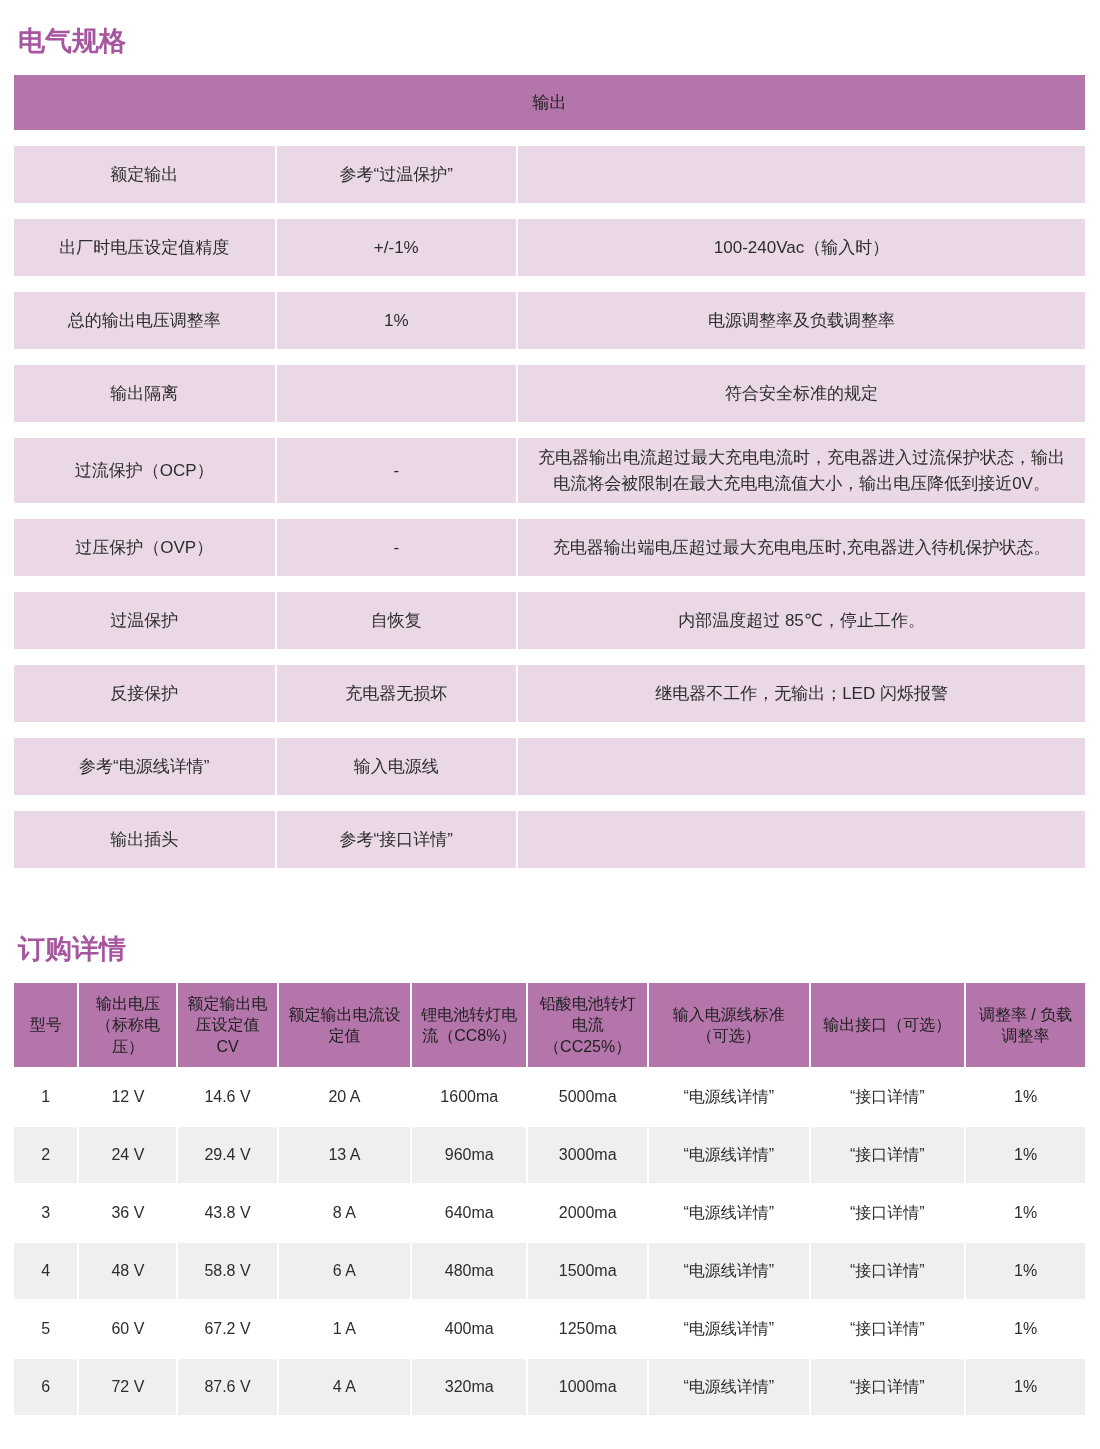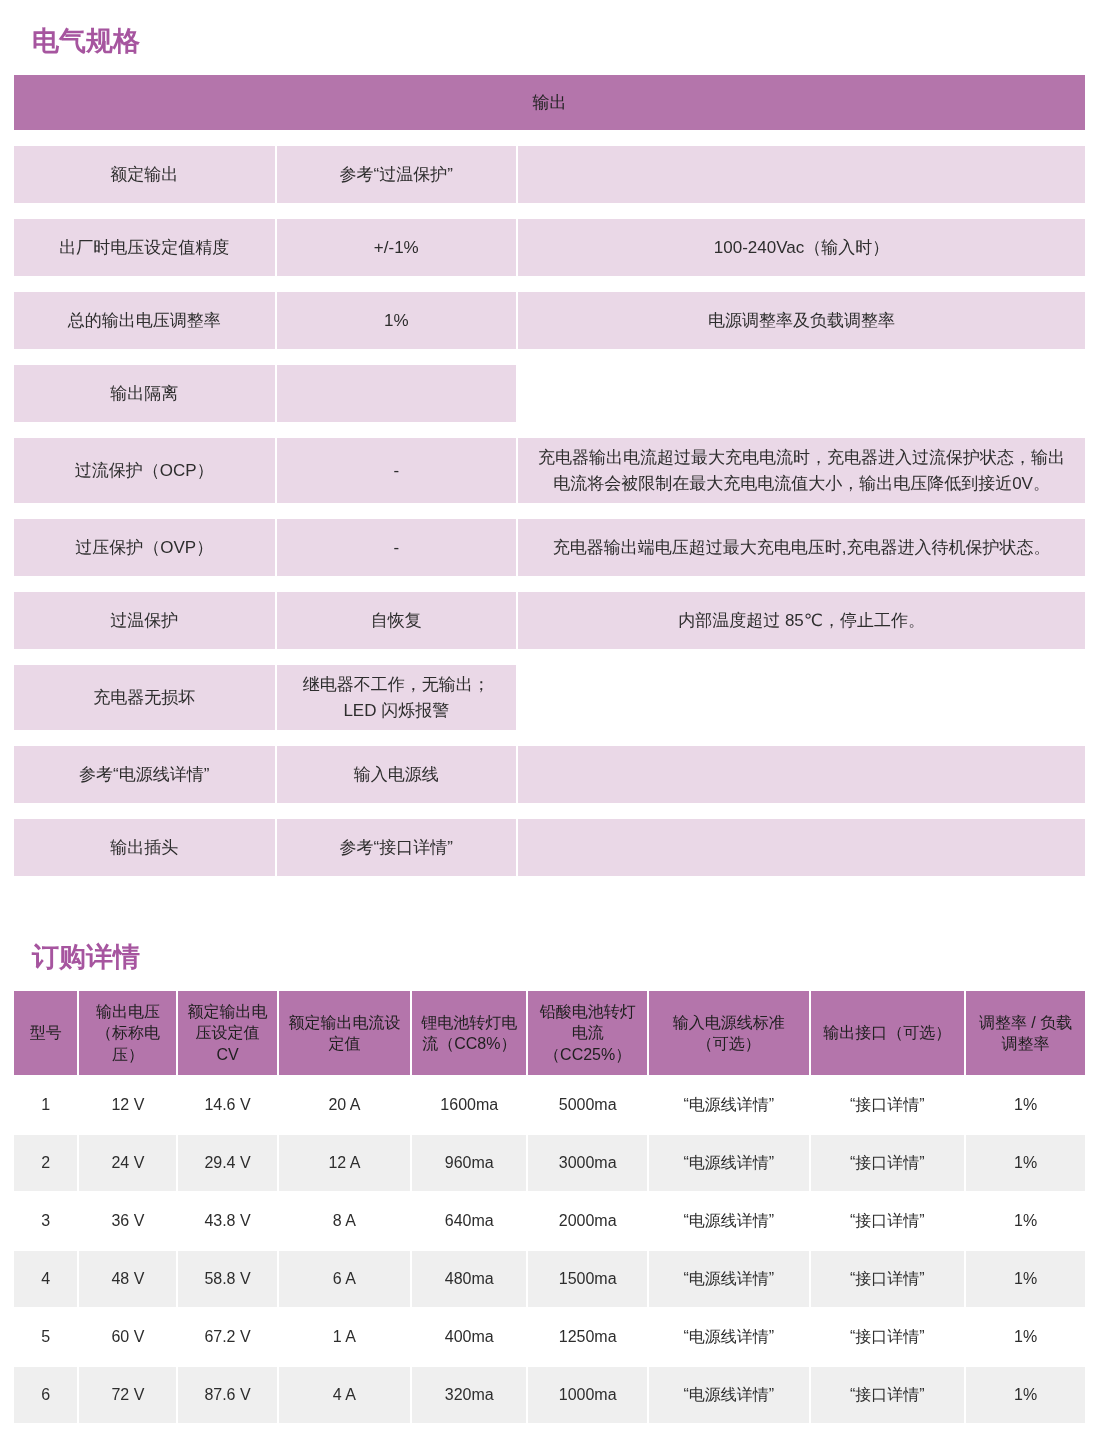--- a/index.html
+++ b/index.html
@@ -4,21 +4,21 @@
 <style>
   html,body{margin:0;padding:0;background:#ffffff;}
   body{
     width:1100px;min-height:1449px;
     font-family:"Liberation Sans","DejaVu Sans",sans-serif;
     color:#2d2d2d;
   }
   .page{padding:26px 15px 24px 14px;box-sizing:border-box;}
   .sec-title{
     font-size:27px;font-weight:bold;color:#a6559f;
-    margin:0 0 18px 18px;line-height:1.15;
+    margin:0 0 18px 4px;line-height:1.15;
   }
   .sec-title.second{margin-top:66px;}
 
   
   .t1{width:1071px;display:flex;flex-direction:column;gap:16px;}
   .t1-head{
     background:#b475ab;min-height:55px;
     display:flex;align-items:center;justify-content:center;
     font-size:17px;color:#222222;
   }
@@ -69,37 +69,39 @@
       <div class="t1-cell">100-240Vac（输入时）</div>
     </div>
     <div class="t1-row">
       <div class="t1-cell">总的输出电压调整率</div>
       <div class="t1-cell">1%</div>
       <div class="t1-cell">电源调整率及负载调整率</div>
     </div>
     <div class="t1-row">
       <div class="t1-cell">输出隔离</div>
       <div class="t1-cell"></div>
+      <div class="t1-cell">符合安全标准的规定</div>
     </div>
     <div class="t1-row">
       <div class="t1-cell">过流保护（OCP）</div>
       <div class="t1-cell">-</div>
       <div class="t1-cell">充电器输出电流超过最大充电电流时，充电器进入过流保护状态，输出电流将会被限制在最大充电电流值大小，输出电压降低到接近0V。</div>
     </div>
     <div class="t1-row">
       <div class="t1-cell">过压保护（OVP）</div>
       <div class="t1-cell">-</div>
       <div class="t1-cell">充电器输出端电压超过最大充电电压时,充电器进入待机保护状态。</div>
     </div>
     <div class="t1-row">
       <div class="t1-cell">过温保护</div>
       <div class="t1-cell">自恢复</div>
       <div class="t1-cell">内部温度超过 85℃，停止工作。</div>
     </div>
     <div class="t1-row">
+      <div class="t1-cell">反接保护</div>
       <div class="t1-cell">充电器无损坏</div>
       <div class="t1-cell">继电器不工作，无输出；LED 闪烁报警</div>
     </div>
     <div class="t1-row">
       <div class="t1-cell">参考“电源线详情”</div>
       <div class="t1-cell">输入电源线</div>
       <div class="t1-cell"></div>
     </div>
     <div class="t1-row">
       <div class="t1-cell">输出插头</div>
@@ -131,21 +133,21 @@
       <div class="t2-cell">1600ma</div>
       <div class="t2-cell">5000ma</div>
       <div class="t2-cell">“电源线详情”</div>
       <div class="t2-cell">“接口详情”</div>
       <div class="t2-cell">1%</div>
     </div>
     <div class="t2-row even">
       <div class="t2-cell">2</div>
       <div class="t2-cell">24 V</div>
       <div class="t2-cell">29.4 V</div>
-      <div class="t2-cell">12 A</div>
+      <div class="t2-cell">13 A</div>
       <div class="t2-cell">960ma</div>
       <div class="t2-cell">3000ma</div>
       <div class="t2-cell">“电源线详情”</div>
       <div class="t2-cell">“接口详情”</div>
       <div class="t2-cell">1%</div>
     </div>
     <div class="t2-row">
       <div class="t2-cell">3</div>
       <div class="t2-cell">36 V</div>
       <div class="t2-cell">43.8 V</div>

